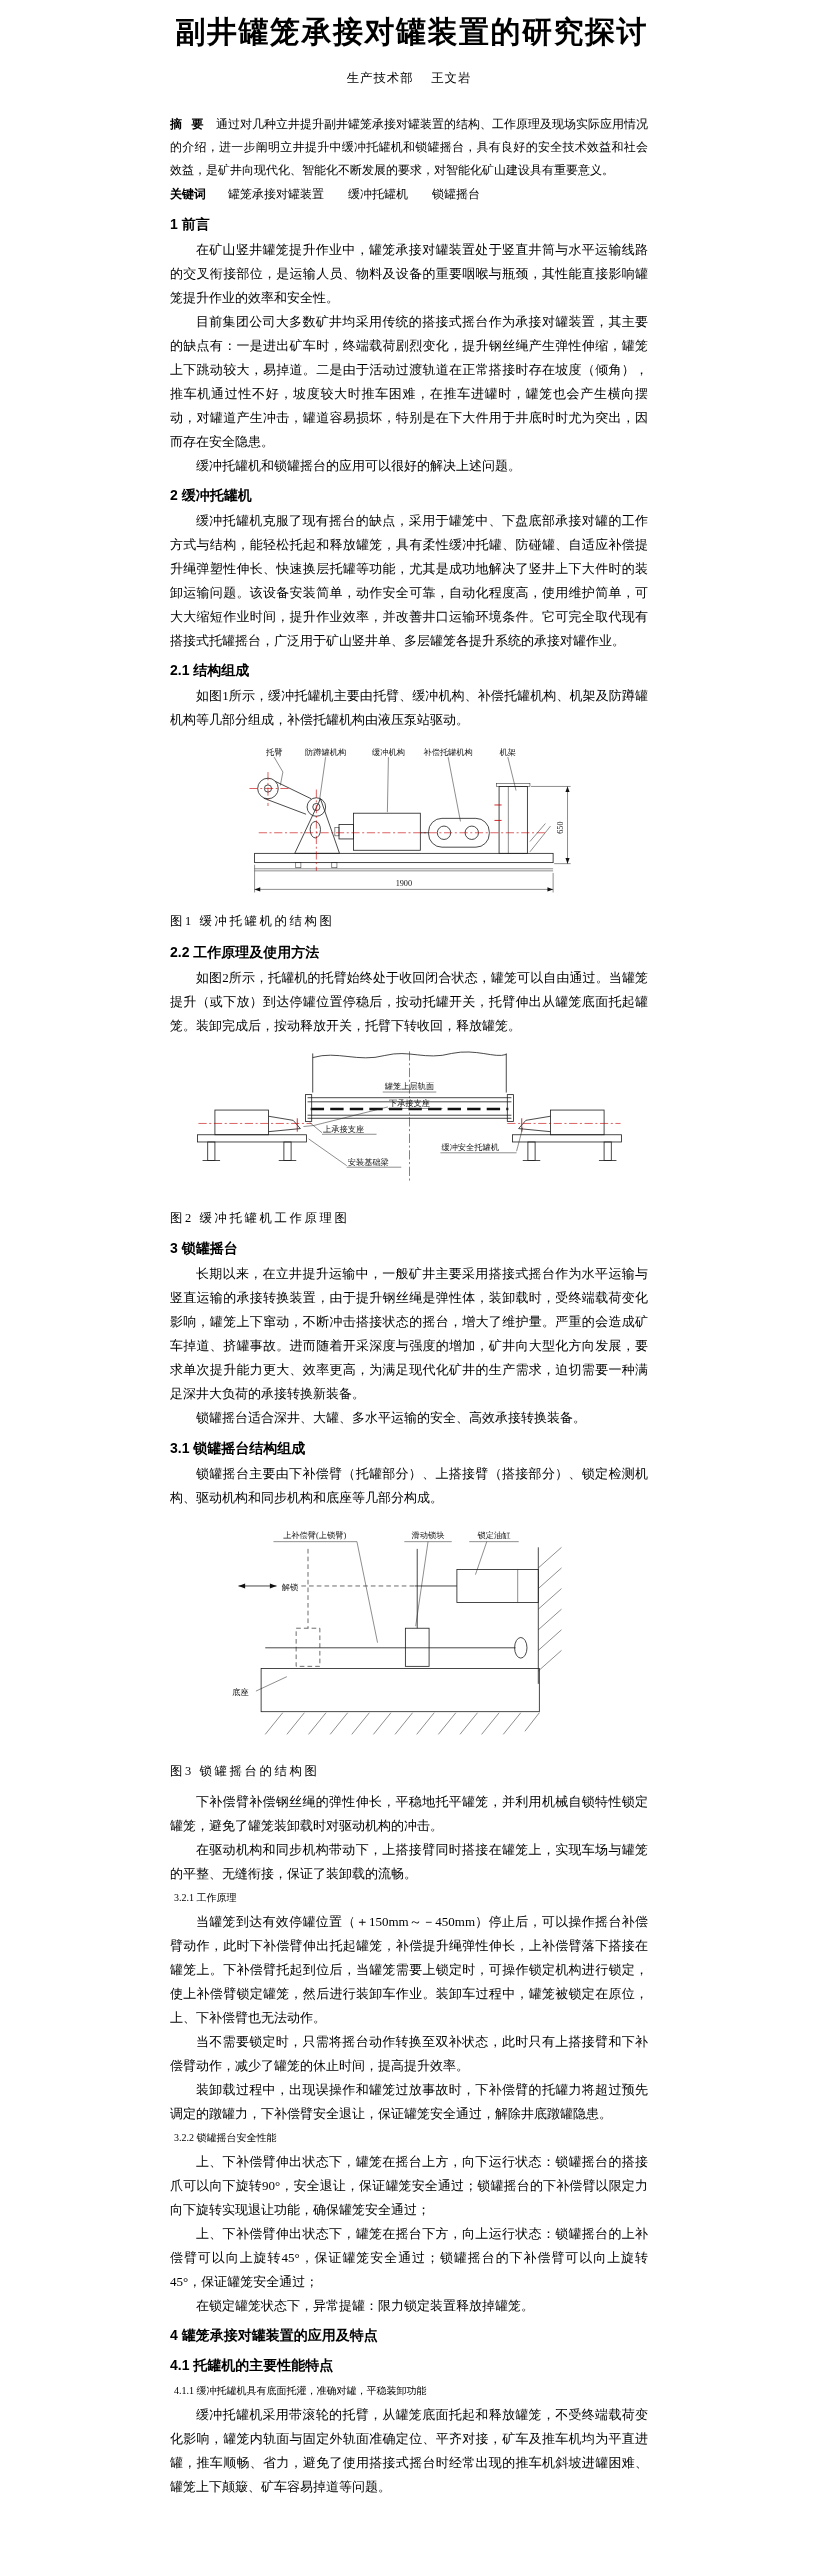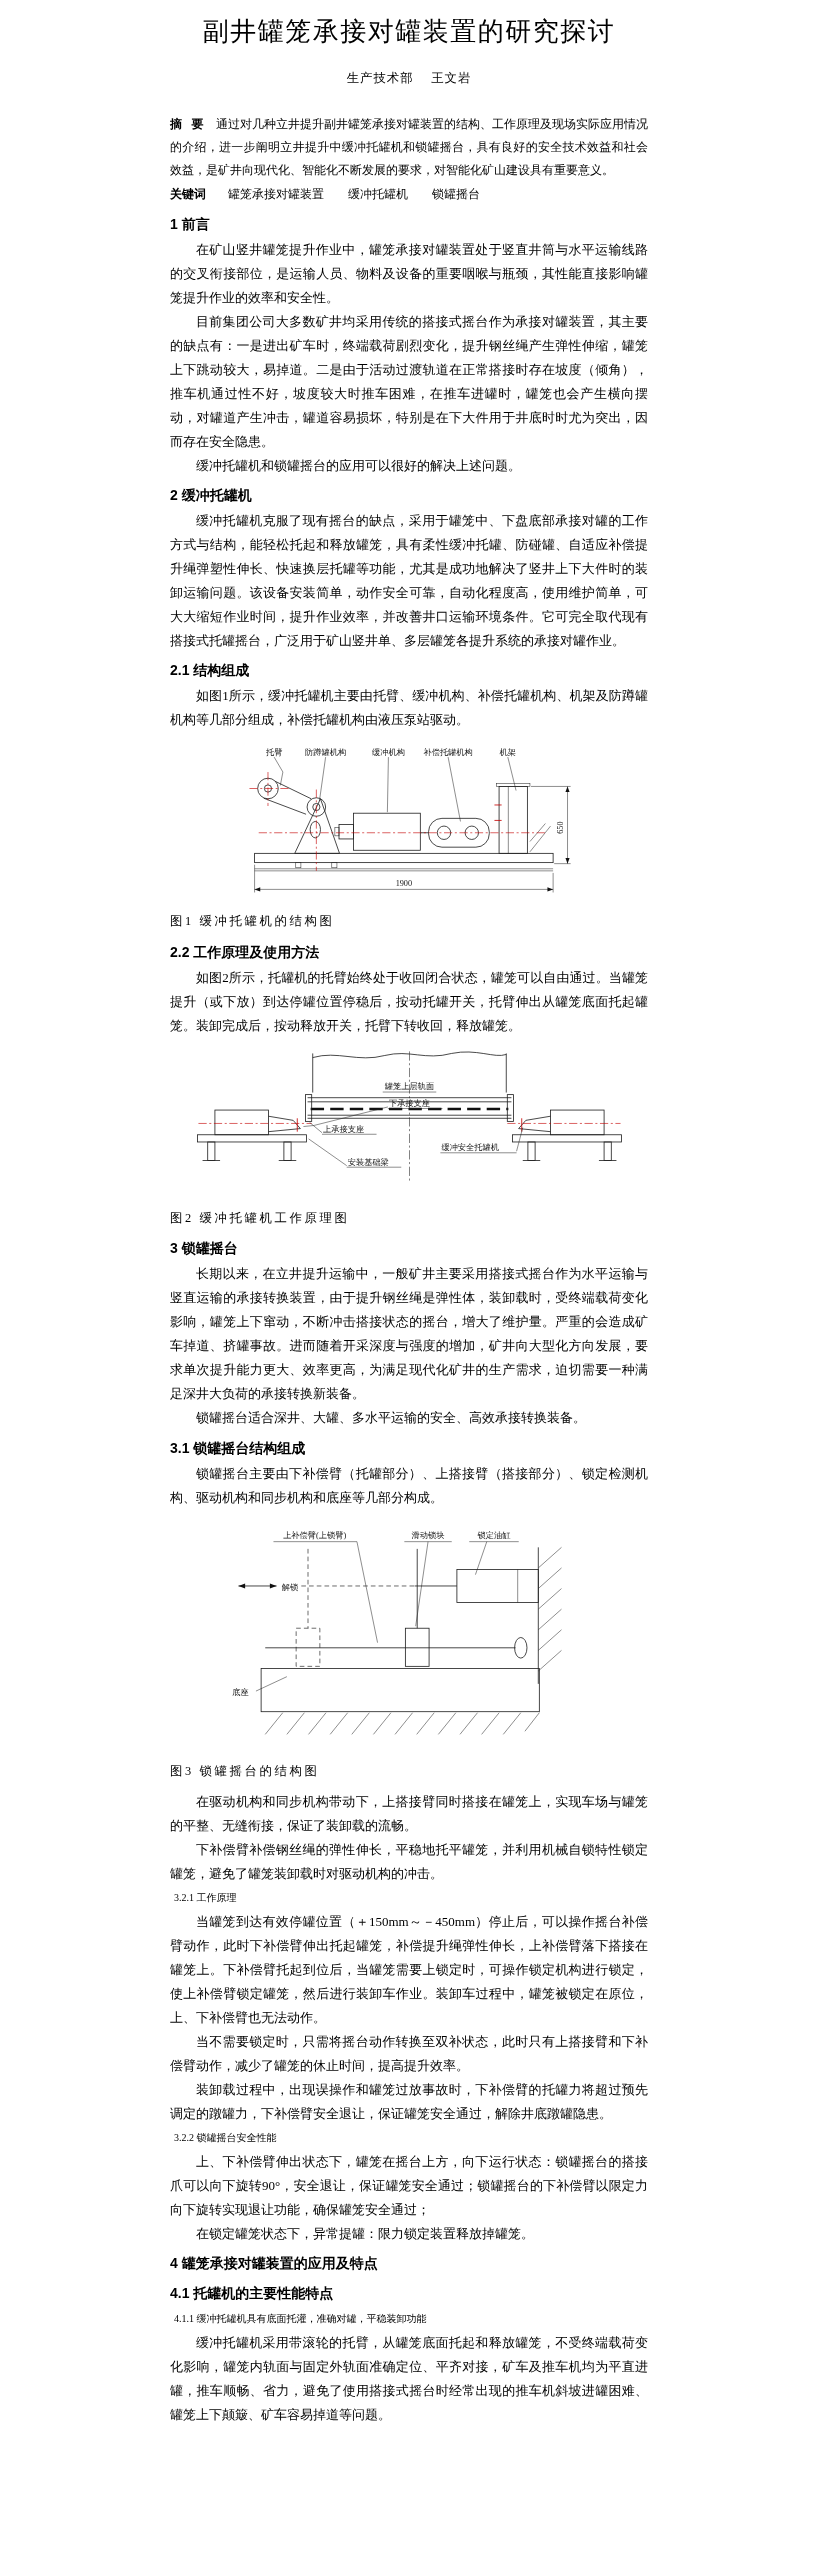--- a/index.html
+++ b/index.html
@@ -1,19 +1,19 @@
 <!DOCTYPE html>
 <html style="font-size:8.2px"><head>
 <meta charset="utf-8">
 <style>
   html,body{margin:0;padding:0;background:#ffffff;color:#000;}
   body{width:818px;font-family:"Liberation Serif","DejaVu Serif",serif;}
   .page{box-sizing:border-box;width:818px;min-height:3198px;padding:13.4px 170px 31px 170px;background:#fff;}
-  .title{font-family:"Liberation Sans","DejaVu Sans",sans-serif;font-weight:400;font-size:26px;
-         text-align:center;letter-spacing:1.5px;margin:3.1px 0 0 0;line-height:31px;}
+  .title{font-family:"Liberation Sans","DejaVu Sans",sans-serif;font-weight:700;font-size:30px;
+         text-align:right;letter-spacing:1.5px;margin:3.1px 0 0 0;line-height:31px;}
   .byline{text-align:center;font-size:12.4px;letter-spacing:1px;margin:23px 0 26px 0;}
   .byline .sep{display:inline-block;width:17.5px;}
   .abstract{font-size:12px;line-height:23px;text-align:justify;margin:0 0 1px 0;}
   .abstract .lbl{font-family:"Liberation Sans","DejaVu Sans",sans-serif;font-weight:700;letter-spacing:3.1px;margin-right:9.3px;}
   .kwline{font-size:12px;line-height:23px;margin:0 0 3.1px 0;}
   .kwline .lbl{font-family:"Liberation Sans","DejaVu Sans",sans-serif;font-weight:700;margin-right:22px;}
   .sec-h{font-family:"Liberation Sans","DejaVu Sans",sans-serif;font-weight:700;font-size:14px;
          line-height:25px;margin:5.2px 0 1px 0;}
   .sub-h{font-size:10px;line-height:24px;margin:0;text-indent:0.4em;}
   .para{font-size:13px;line-height:24px;text-align:justify;text-indent:2em;margin:0;}
@@ -249,30 +249,31 @@
       <line class="thin" x1="398" y1="376" x2="364" y2="418"></line>
       <line class="thin" x1="440" y1="376" x2="406" y2="418"></line>
       <line class="thin" x1="482" y1="376" x2="448" y2="418"></line>
       <line class="thin" x1="524" y1="376" x2="490" y2="418"></line>
       <line class="thin" x1="566" y1="376" x2="532" y2="418"></line>
       <line class="thin" x1="602" y1="376" x2="574" y2="412"></line>
     </svg>
     <div class="figcap">图3  锁罐摇台的结构图</div>
   </div>
 
+  <p class="para">下补偿臂补偿钢丝绳的弹性伸长，平稳地托平罐笼，并利用机械自锁特性锁定罐笼，避免了罐笼装卸载时对驱动机构的冲击。</p>
   <p class="para">在驱动机构和同步机构带动下，上搭接臂同时搭接在罐笼上，实现车场与罐笼的平整、无缝衔接，保证了装卸载的流畅。</p>
-  <p class="para">下补偿臂补偿钢丝绳的弹性伸长，平稳地托平罐笼，并利用机械自锁特性锁定罐笼，避免了罐笼装卸载时对驱动机构的冲击。</p>
 
   <p class="sub-h">3.2.1 工作原理</p>
   <p class="para">当罐笼到达有效停罐位置（＋150mm～－450mm）停止后，可以操作摇台补偿臂动作，此时下补偿臂伸出托起罐笼，补偿提升绳弹性伸长，上补偿臂落下搭接在罐笼上。下补偿臂托起到位后，当罐笼需要上锁定时，可操作锁定机构进行锁定，使上补偿臂锁定罐笼，然后进行装卸车作业。装卸车过程中，罐笼被锁定在原位，上、下补偿臂也无法动作。</p>
   <p class="para">当不需要锁定时，只需将摇台动作转换至双补状态，此时只有上搭接臂和下补偿臂动作，减少了罐笼的休止时间，提高提升效率。</p>
   <p class="para">装卸载过程中，出现误操作和罐笼过放事故时，下补偿臂的托罐力将超过预先调定的蹾罐力，下补偿臂安全退让，保证罐笼安全通过，解除井底蹾罐隐患。</p>
 
   <p class="sub-h">3.2.2 锁罐摇台安全性能</p>
   <p class="para">上、下补偿臂伸出状态下，罐笼在摇台上方，向下运行状态：锁罐摇台的搭接爪可以向下旋转90°，安全退让，保证罐笼安全通过；锁罐摇台的下补偿臂以限定力向下旋转实现退让功能，确保罐笼安全通过；</p>
+  <p class="para">上、下补偿臂伸出状态下，罐笼在摇台下方，向上运行状态：锁罐摇台的上补偿臂可以向上旋转45°，保证罐笼安全通过；锁罐摇台的下补偿臂可以向上旋转45°，保证罐笼安全通过；</p>
   <p class="para">在锁定罐笼状态下，异常提罐：限力锁定装置释放掉罐笼。</p>
 
   <h2 class="sec-h">4 罐笼承接对罐装置的应用及特点</h2>
   <h2 class="sec-h">4.1 托罐机的主要性能特点</h2>
 
   <p class="sub-h">4.1.1 缓冲托罐机具有底面托灌，准确对罐，平稳装卸功能</p>
   <p class="para">缓冲托罐机采用带滚轮的托臂，从罐笼底面托起和释放罐笼，不受终端载荷变化影响，罐笼内轨面与固定外轨面准确定位、平齐对接，矿车及推车机均为平直进罐，推车顺畅、省力，避免了使用搭接式摇台时经常出现的推车机斜坡进罐困难、罐笼上下颠簸、矿车容易掉道等问题。</p>
 
 </div>
 

